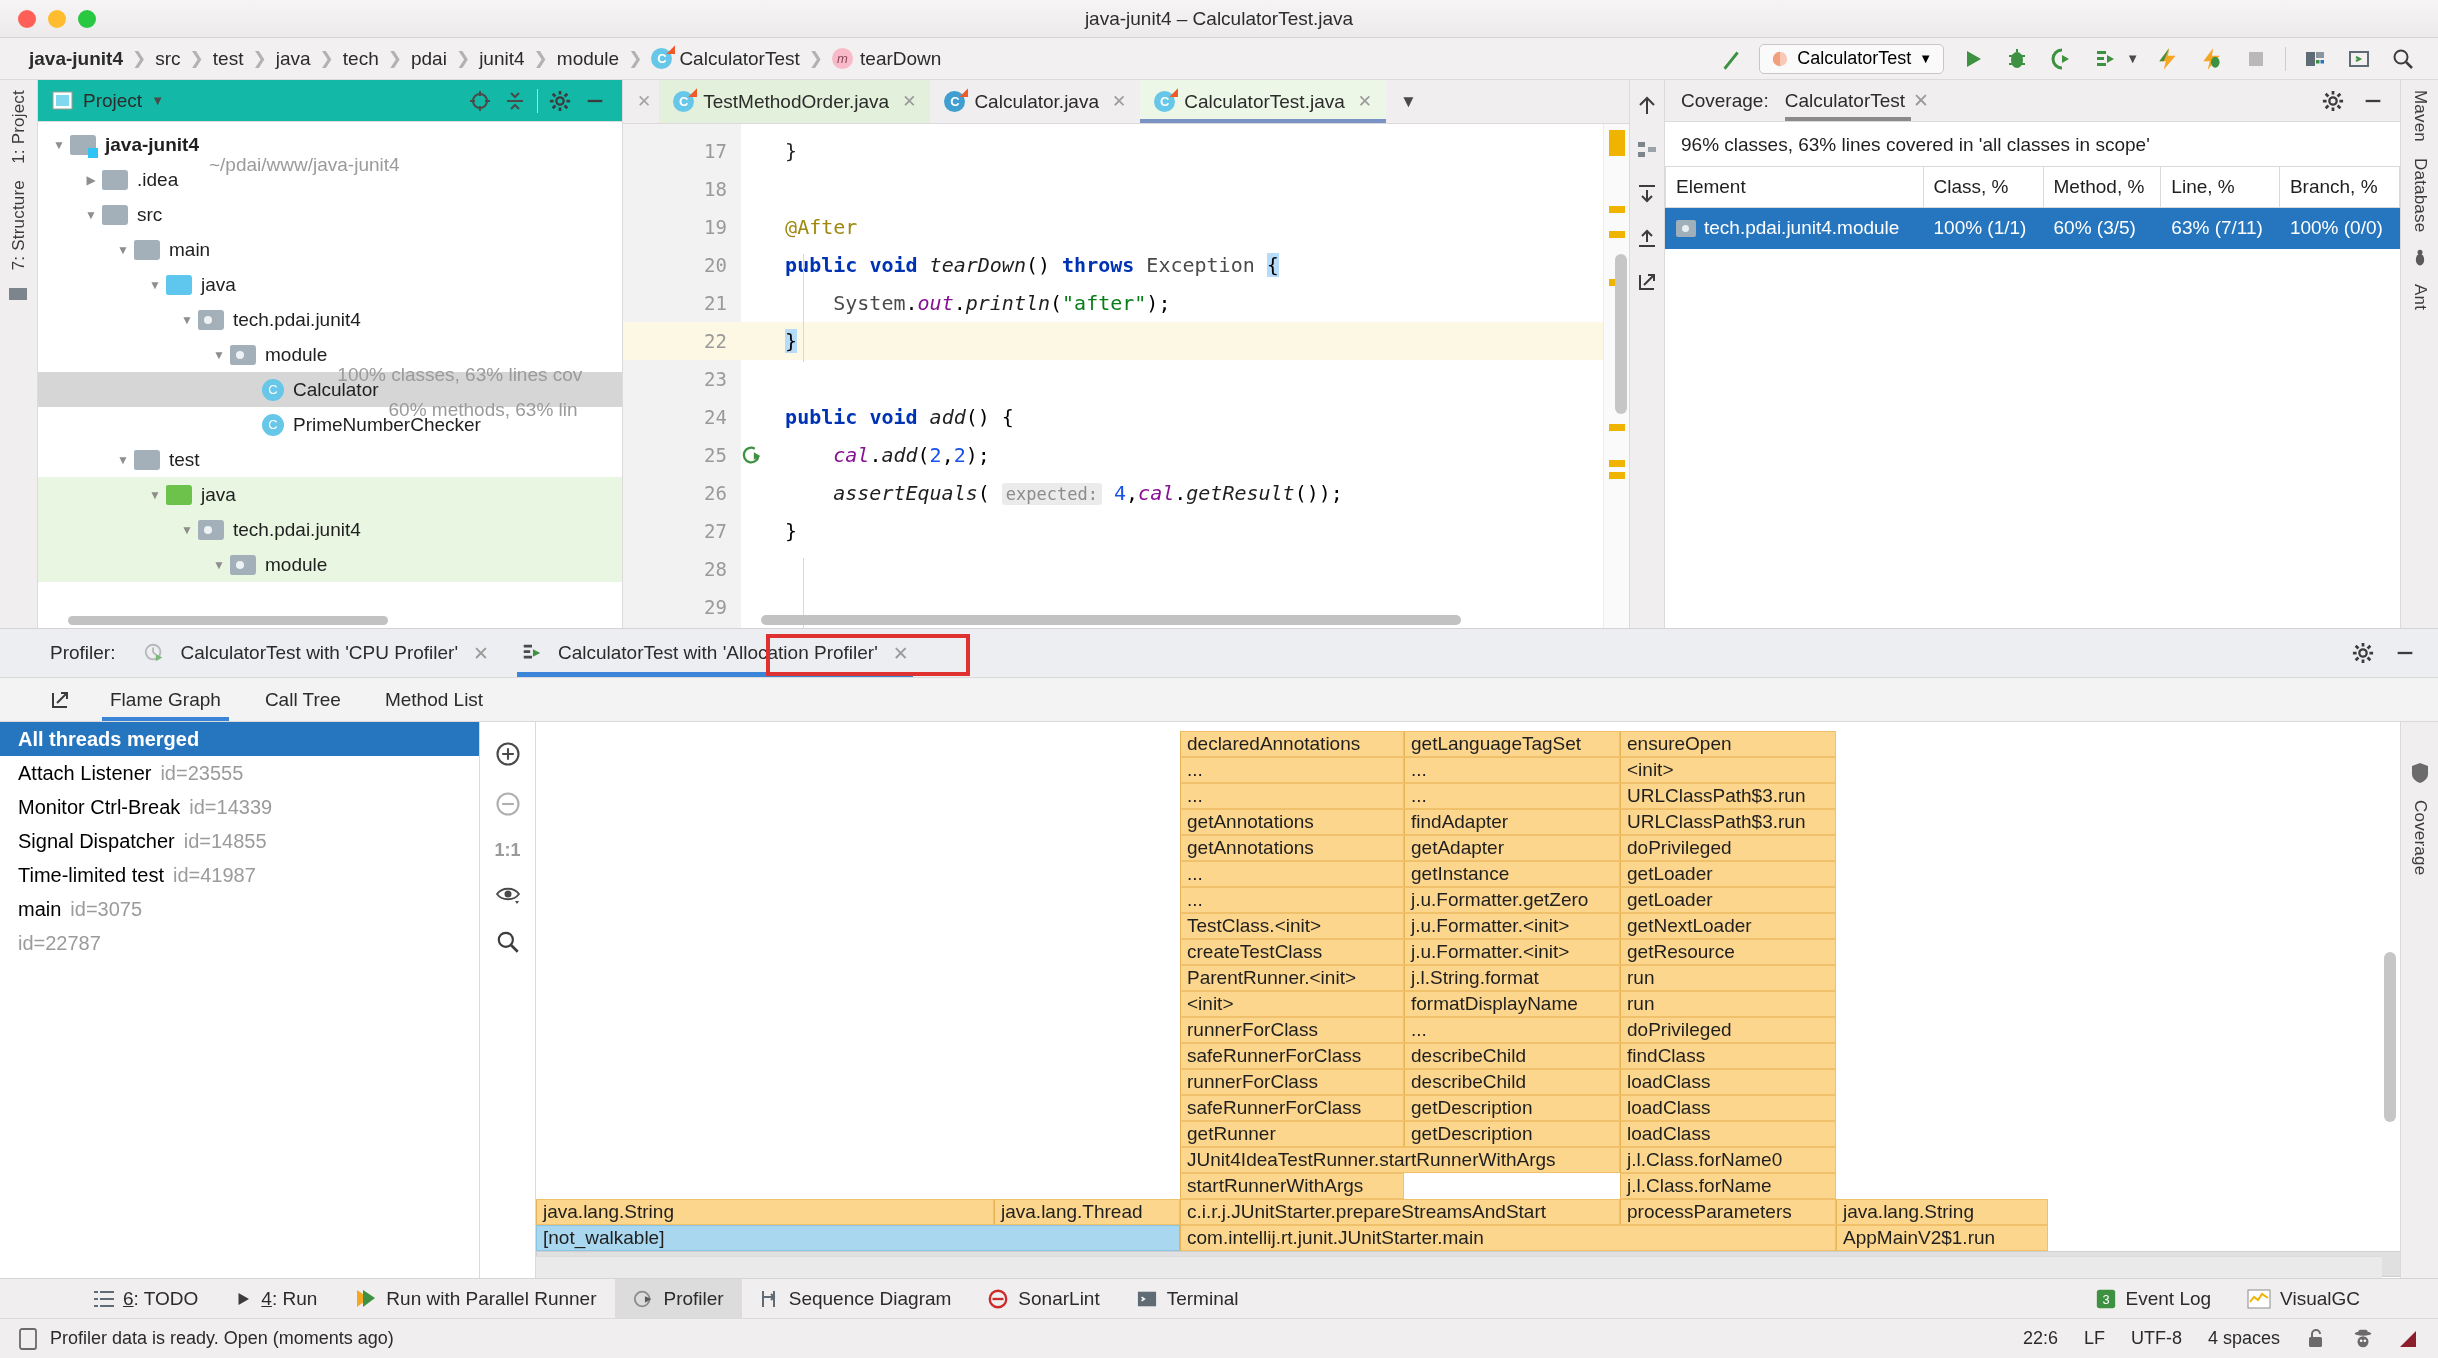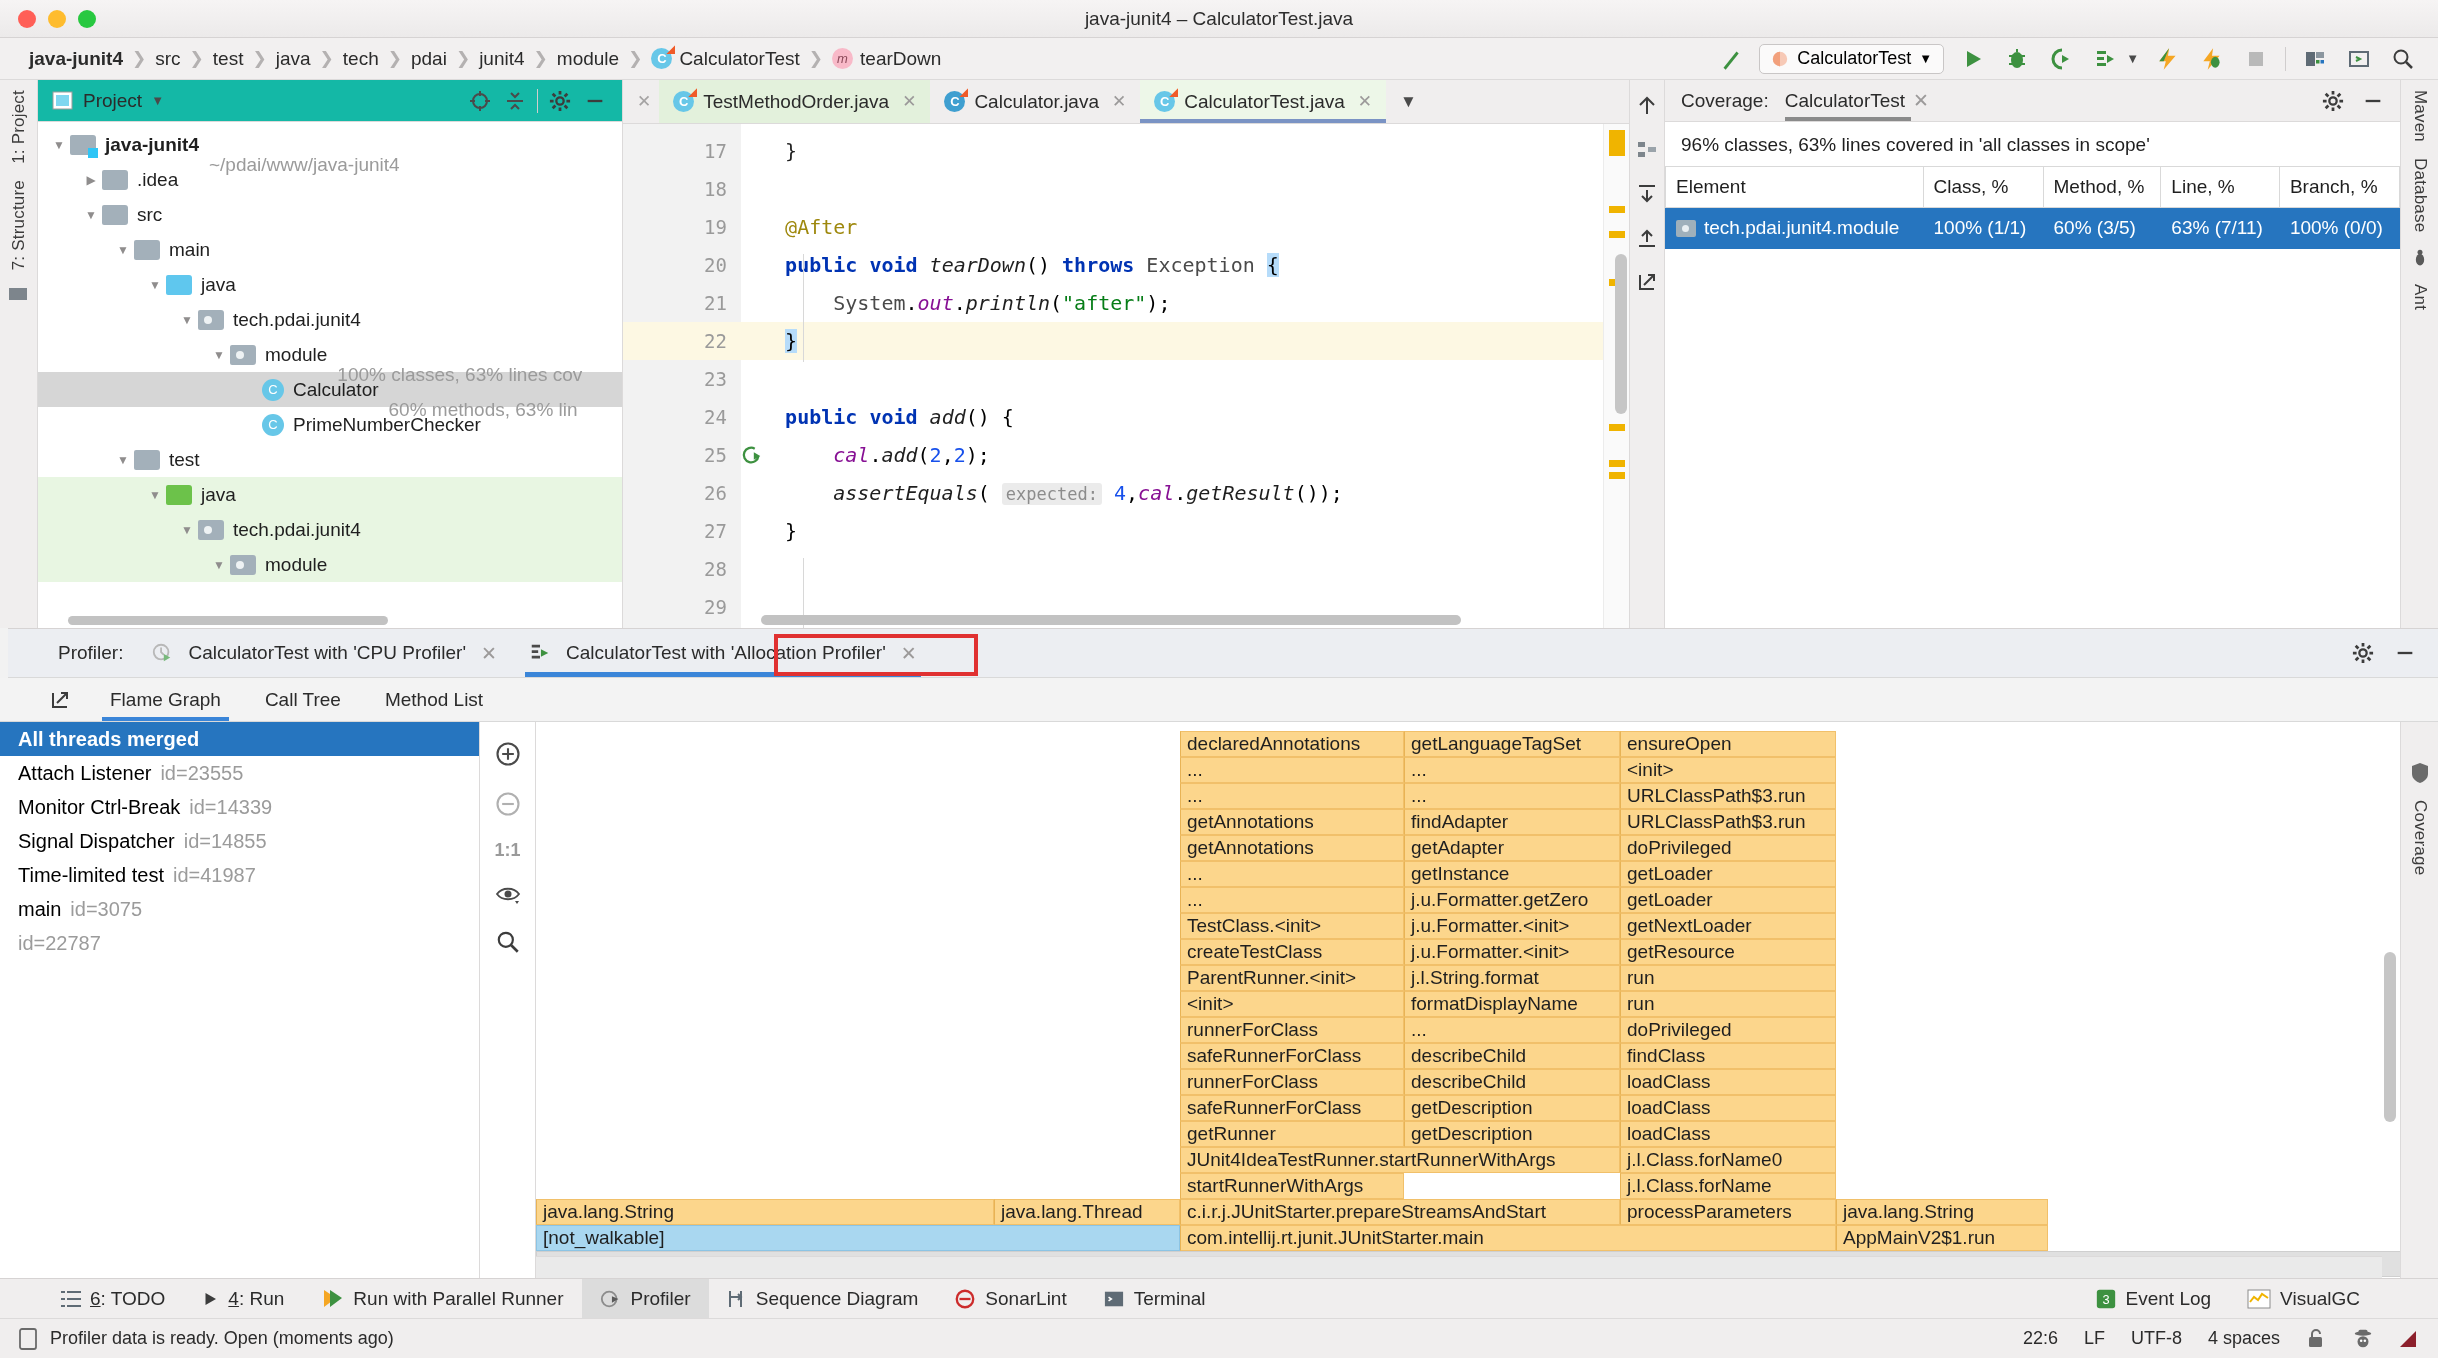--- a/index.html
+++ b/index.html
@@ -154,21 +154,20 @@
   .cov-table tr.sel td { background:#2675bf; color:#fff; border-color:#2675bf;}
   .cov-ico { width:20px;height:17px;background:#9fb0bb;border-radius:2px;display:inline-block;vertical-align:-3px;
              margin-right:8px; position:relative;}
   .cov-ico::after{content:"";position:absolute;left:6px;top:5px;width:7px;height:7px;border-radius:50%;background:#e9eff2;}
 
   
   .prof-head {
     height: 50px; background: #eceef2; border-top:1px solid #d6d3d3; border-bottom:1px solid #d9d9d9;
     display:flex; align-items:center; padding-left: 50px; gap: 24px; font-size:19px; color:#2b2b2b; flex:none;
     position: relative;
-    margin-left: 8px;
   }
   .prof-tab { display:flex; align-items:center; gap:15px; height:100%; position:relative; padding: 0 4px;}
   .prof-tab.active::after{content:"";position:absolute;left:0;right:0;bottom:0;height:5px;background:#3a85d8;}
   .prof-tab .x { color:#9c9a9a; }
   .prof-head .right { margin-left:auto; display:flex; gap:20px; padding-right:22px;}
   .redbox { position:absolute; border: 4px solid #e03131; pointer-events:none; }
 
   .prof-tabs2 { height: 44px; background:#f3f3f3; border-bottom:1px solid #d9d9d9; display:flex; align-items:stretch;
                 padding-left: 40px; gap: 0; flex:none;}
   .p2 { display:flex; align-items:center; padding: 0 22px; font-size:19px; color:#2b2b2b; position:relative;}
@@ -185,21 +184,21 @@
   .fr { position:absolute; height: 26px; background:#fcd68c; border:1px solid #f1c06a; border-left-color:#e8b355;
         font-size: 19px; line-height: 24px; padding-left: 6px; white-space:nowrap; overflow:hidden; color:#1f1f1f;}
   .fr.blue { background:#a9d7f0; border-color:#8cc4e4;}
   .fr.grey { background:#e0e0e0; border-color:#cfcfcf;}
   .flame-vscroll{position:absolute;right:4px;top:230px;width:12px;height:170px;background:#c6c6c6;border-radius:6px;}
   .flame-hbar{position:absolute;left:0;right:18px;bottom:0;height:22px;background:#eaeaea;border-top:1px solid #dcdada;}
 
   
   .toolwin {
     height: 40px; background:#f0eeee; border-top:1px solid #d6d3d3; display:flex; align-items:center;
-    padding-left: 43px; gap: 0; font-size:19px; color:#2b2b2b; flex:none;
+    padding-left: 76px; gap: 0; font-size:19px; color:#2b2b2b; flex:none;
   }
   .tw { display:flex; align-items:center; gap:9px; padding: 0 18px; height: 100%;}
   .tw.active { background:#dcdcdc; }
   .toolwin .right { margin-left:auto; display:flex; gap: 0; padding-right: 60px;}
   .status {
     height: 40px; background:#f0eeee; border-top:1px solid #dcdada; display:flex; align-items:center;
     padding-left: 18px; gap: 12px; font-size: 18px; color:#2b2b2b; flex:none;
   }
   .status .right { margin-left:auto; display:flex; align-items:center; gap: 26px; padding-right: 22px;}
   .u { text-decoration: underline; }

